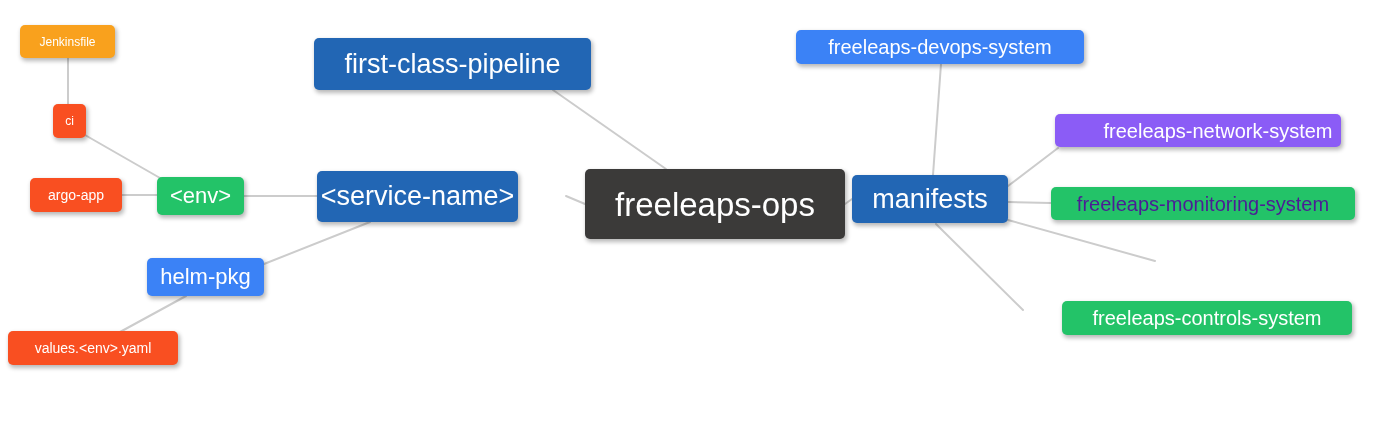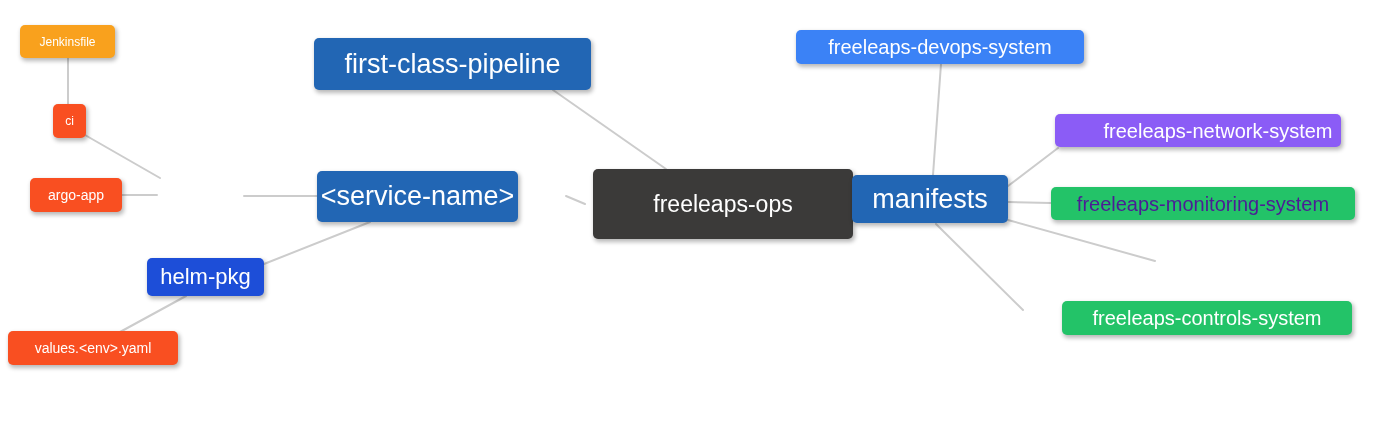--- a/index.html
+++ b/index.html
@@ -38,21 +38,21 @@
     white-space: nowrap;
     cursor: pointer;
     box-sizing: border-box;
     line-height: 1;
   }
   .size-sm  { font-size: 12px; }
   .size-md2 { font-size: 14px; }
   .size-md  { font-size: 20px; }
   .size-lg  { font-size: 22px; }
   .size-xl  { font-size: 27px; }
-  .size-xxl { font-size: 23px; margin-left: 8px; }
+  .size-xxl { font-size: 33px; }
 </style>
 </head>
 <body>
 
 <div id="canvas">
   <svg id="edge-layer" xmlns="http://www.w3.org/2000/svg">
       <line x1="68" y1="58" x2="68" y2="104" stroke="#cccccc" stroke-width="2" stroke-linecap="round"></line>
       <line x1="85" y1="135" x2="160" y2="178" stroke="#cccccc" stroke-width="2" stroke-linecap="round"></line>
       <line x1="122" y1="195" x2="157" y2="195" stroke="#cccccc" stroke-width="2" stroke-linecap="round"></line>
       <line x1="244" y1="196" x2="317" y2="196" stroke="#cccccc" stroke-width="2" stroke-linecap="round"></line>
@@ -70,21 +70,24 @@
   <div id="node-layer">
       <div class="node size-sm" style="left: 20px; top: 25px; width: 95px; height: 33px; background: rgb(249, 161, 29); color: rgb(255, 255, 255);">
         <span>Jenkinsfile</span>
       </div>
       <div class="node size-sm" style="left: 53px; top: 104px; width: 33px; height: 34px; background: rgb(249, 79, 33); color: rgb(255, 255, 255);">
         <span>ci</span>
       </div>
       <div class="node size-md2" style="left: 30px; top: 178px; width: 92px; height: 34px; background: rgb(249, 79, 33); color: rgb(255, 255, 255);">
         <span>argo-app</span>
       </div>
-      <div class="node size-lg" style="left: 147px; top: 258px; width: 117px; height: 38px; background: #1d4ed8; color: rgb(255, 255, 255);">
+      <div class="node size-lg" style="left: 157px; top: 177px; width: 87px; height: 38px; background: rgb(35, 195, 104); color: rgb(255, 255, 255);">
+        <span>&lt;env&gt;</span>
+      </div>
+      <div class="node size-lg" style="left: 147px; top: 258px; width: 117px; height: 38px; background: #3b82f6; color: rgb(255, 255, 255);">
         <span>helm-pkg</span>
       </div>
       <div class="node size-md2" style="left: 8px; top: 331px; width: 170px; height: 34px; background: rgb(249, 79, 33); color: rgb(255, 255, 255); text-align: center;">
         <span>values.&lt;env&gt;.yaml</span>
       </div>
       <div class="node size-xl" style="left: 314px; top: 38px; width: 277px; height: 52px; background: rgb(34, 102, 180); color: rgb(255, 255, 255);">
         <span>first-class-pipeline</span>
       </div>
       <div class="node size-xl" style="left: 317px; top: 171px; width: 201px; height: 51px; background: rgb(34, 102, 180); color: rgb(255, 255, 255);">
         <span>&lt;service-name&gt;</span>

